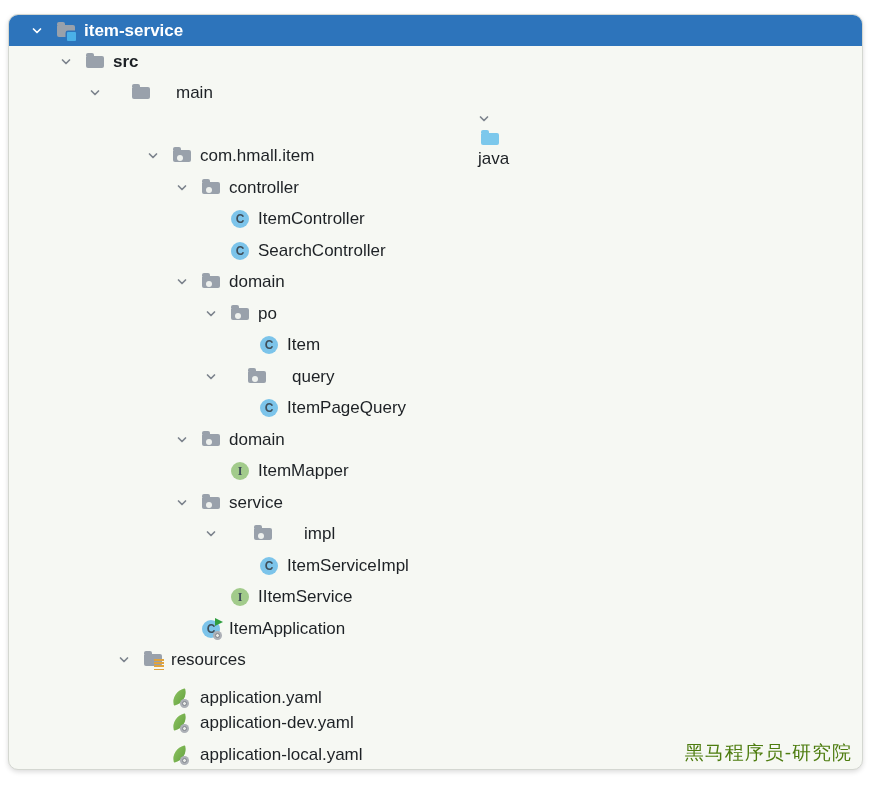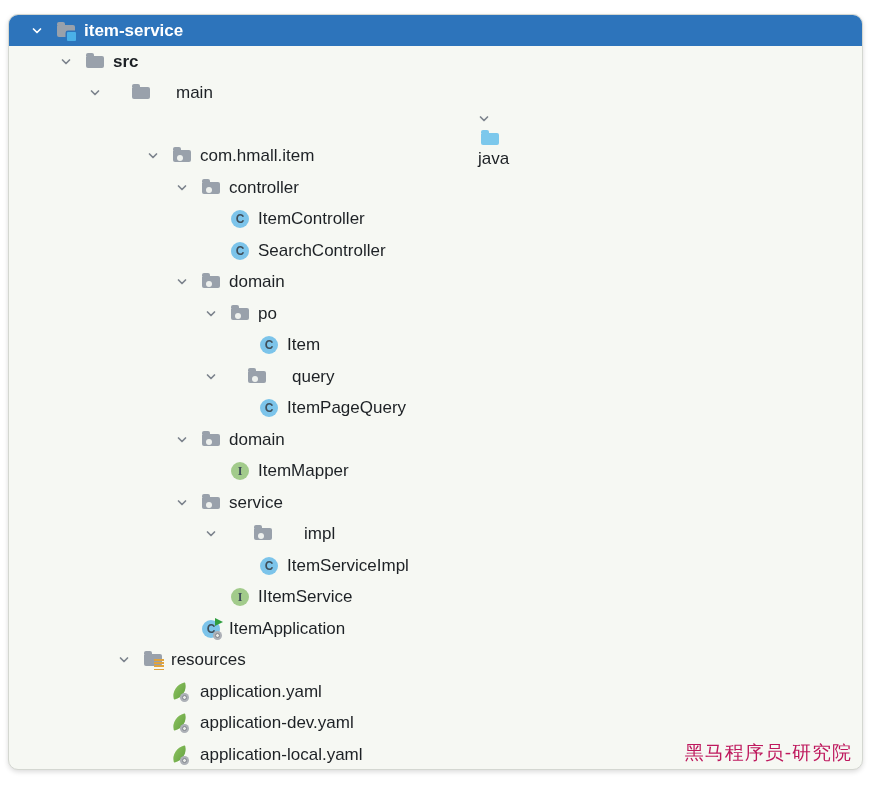--- a/index.html
+++ b/index.html
@@ -57,21 +57,21 @@
     background:#e9ebe8; }
   .gear.app { right:-2px; bottom:-2px; }
   .gear.yml { left:7px; bottom:-1px; }
 
   
   .leaf { position:absolute; left:0px; top:2px; width:15px; height:14px;
     background:linear-gradient(135deg, #8fc463, var(--leaf,#61a03c));
     border-radius:100% 6% 100% 6%; transform:rotate(-14deg); }
 
   .watermark { position:absolute; right:10px; bottom:3px; font-size:19px;
-    color:#be185d; letter-spacing:1px; }
+    color:#4d7c0f; letter-spacing:1px; }
 </style>
 </head>
 <body>
 
 <div class="panel">
   <div class="tree">
       <div class="row selected" style="padding-left: 21px;">
         <span class="twisty">
           <svg width="14" height="14" viewBox="0 0 14 14">
             <path d="M3.5 5 L7 8.5 L10.5 5" fill="none" stroke="#ffffff" stroke-width="1.7" stroke-linecap="round" stroke-linejoin="round"></path>
@@ -275,21 +275,21 @@
           <svg width="14" height="14" viewBox="0 0 14 14">
             <path d="M3.5 5 L7 8.5 L10.5 5" fill="none" stroke="#7d848d" stroke-width="1.7" stroke-linecap="round" stroke-linejoin="round"></path>
           </svg>
         </span>
         <span class="icon">
           <span class="fold"></span>
           <span class="bars"></span>
         </span>
         <span class="label">resources</span>
       </div>
-      <div class="row" style="padding-left: 137px;">
+      <div class="row" style="padding-left: 137px; align-items: flex-end;">
         <span class="twisty"></span>
         <span class="icon">
           <span class="leaf"></span>
           <span class="gear yml"></span>
         </span>
         <span class="label">application.yaml</span>
       </div>
       <div class="row" style="padding-left: 137px;">
         <span class="twisty"></span>
         <span class="icon">

